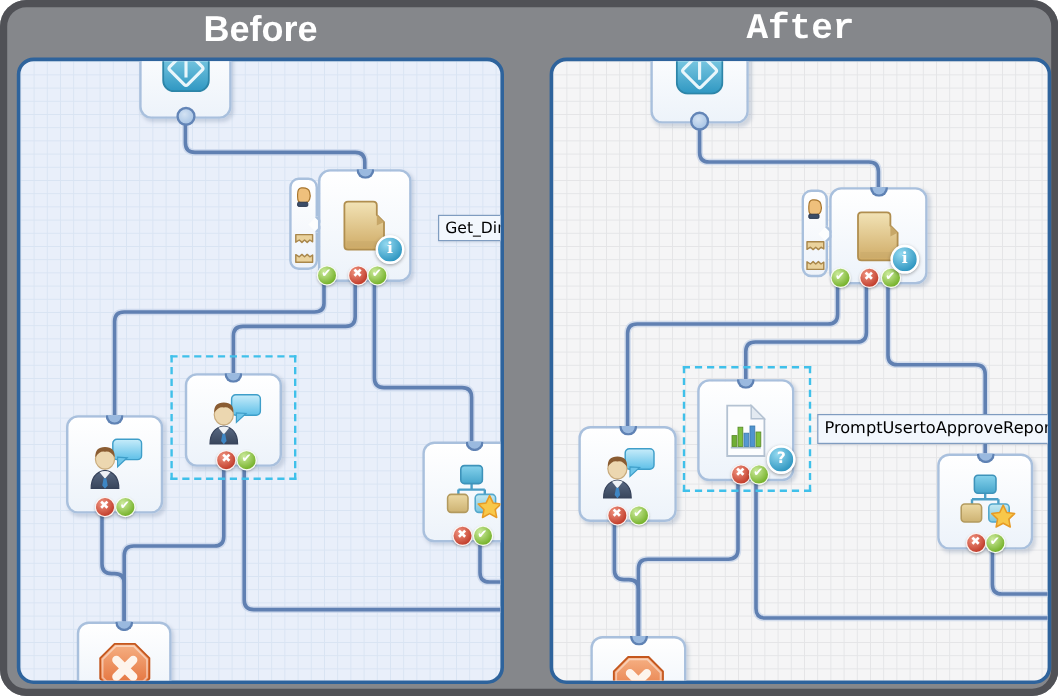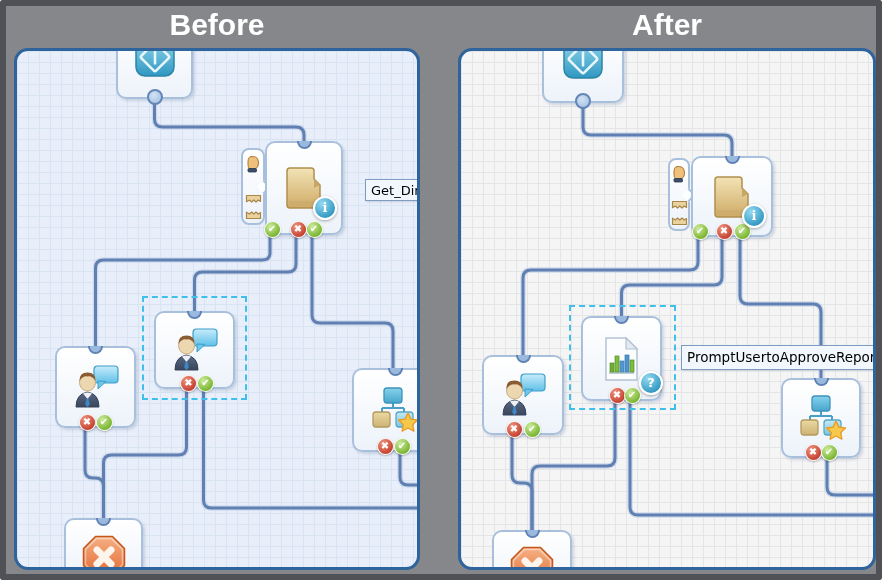--- a/index.html
+++ b/index.html
@@ -1,16 +1,16 @@
 <!DOCTYPE html>
 <html><head>
 <meta charset="utf-8">
 <style>
   html,body{margin:0;padding:0;background:#fff;}
-  .frame{position:relative;width:882px;height:580px;background:#85878b;border-radius:3px;
+  .frame{position:relative;width:882px;height:580px;background:#85878b;border-radius:22px;
          box-shadow:inset 0 0 0 6px #505156;overflow:hidden;
          font-family:"DejaVu Sans",sans-serif;}
   .panel-title{position:absolute;top:6px;text-align:center;color:#ffffff;
                font:bold 30px/38px "Liberation Sans",sans-serif;}
   .panel{position:absolute;top:48px;height:522px;border:3px solid #2e639c;border-radius:14px;
          overflow:hidden;box-sizing:border-box;}
   .canvas-before{background-color:#e9effa;
     background-image:linear-gradient(to right,#d9e4f3 1px,transparent 1px),
                      linear-gradient(to bottom,#d9e4f3 1px,transparent 1px);
     background-size:11px 11px;}
@@ -93,21 +93,21 @@
     <linearGradient id="gStop" x1="0" y1="0" x2="0" y2="1">
       <stop offset="0" stop-color="#f6b184"></stop>
         <stop offset="1" stop-color="#e0662f"></stop>
     </linearGradient>
   </defs>
 </svg>
 
 <div class="frame">
 
   <div class="panel-title" style="left:14px;width:406px;">Before</div>
-  <div class="panel-title" style="left:458px;width:418px;">After</div>
+  <div class="panel-title" style="left:458px;width:418px;font-family:Liberation Mono, monospace;">After</div>
 
   <div class="panel canvas-before" style="left:14px;width:406px;">
 
     <svg class="wires" width="406" height="522">
       <g>
         <path class="halo" d="M137.5,52 V68 Q137.5,76 145.5,76 L279,76 Q287,76 287,84 V90"></path>
         <path class="halo" d="M253,184 V202 Q253,209 245,209 L86.5,209 Q78.5,209 78.5,217 V295"></path>
         <path class="halo" d="M279,184 V213 Q279,221 271,221 L185.5,221 Q177.5,221 177.5,229 V260"></path>
         <path class="halo" d="M295,184 V264 Q295,272 303,272 L368,272 Q376,272 376,280 V317"></path>
         <path class="halo" d="M68,377 V419 Q68,427 76,427 L78.5,427 Q86.5,427 86.5,435 V467"></path>

